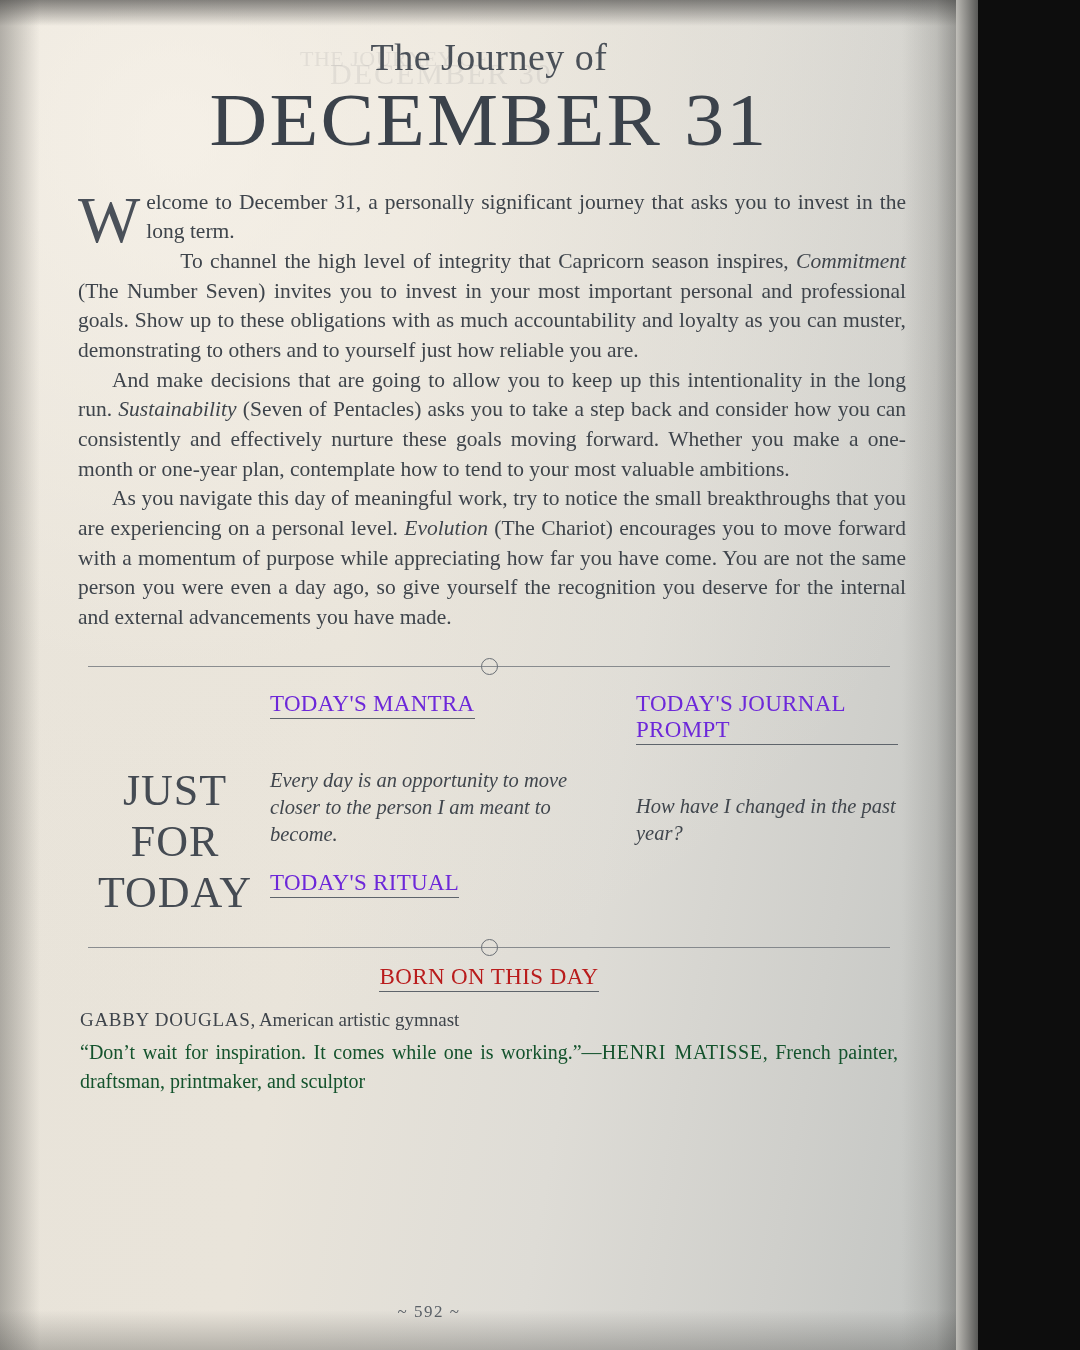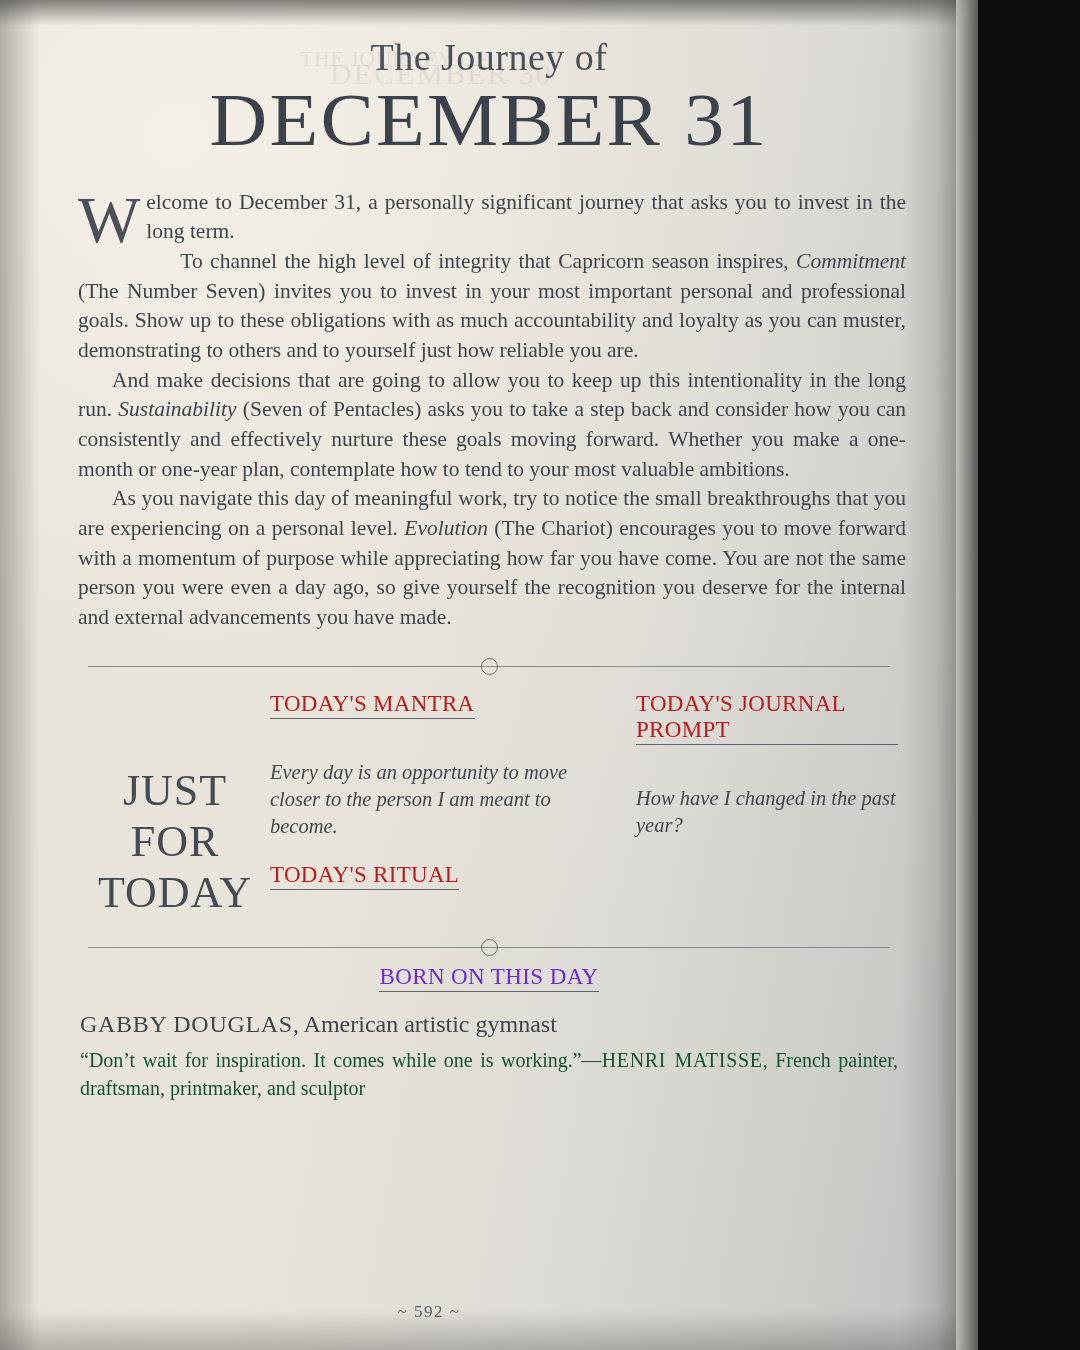--- a/index.html
+++ b/index.html
@@ -167,25 +167,25 @@
   }
   .two-col {
     display: flex;
     gap: 26px;
   }
   .col-mantra { flex: 0 0 340px; }
   .col-prompt { flex: 1; }
   .sec-head {
     font-size: 23px;
     letter-spacing: 0.3px;
-    color: #b91c1c;
+    color: #6d28d9;
     border-bottom: 1.5px solid #5e646b;
     display: inline-block;
     padding-bottom: 1px;
-    margin-bottom: 8px;
+    margin-bottom: 16px;
     font-weight: 400;
   }
   .sec-text {
     font-size: 20.5px;
     line-height: 1.32;
     font-style: italic;
     color: #40464d;
     margin-top: 32px;
   }
   .ritual {
@@ -199,28 +199,28 @@
     color: #3e444b;
   }
 
   .born {
     margin: 6px 80px 0 80px;
   }
   .born-head {
     text-align: center;
     font-size: 23px;
     letter-spacing: 0.4px;
-    color: #6d28d9;
+    color: #b91c1c;
     margin: 4px auto 14px auto;
     display: table;
     border-bottom: 1.5px solid #5e646b;
     padding-bottom: 1px;
   }
   .born-line {
-    font-size: 24px;
+    font-size: 19px;
     line-height: 1.5;
     color: #3e444b;
   }
   .sc {
     font-variant: small-caps;
     letter-spacing: 0.7px;
   }
   .quote-line {
     font-size: 20px;
     line-height: 1.42;

